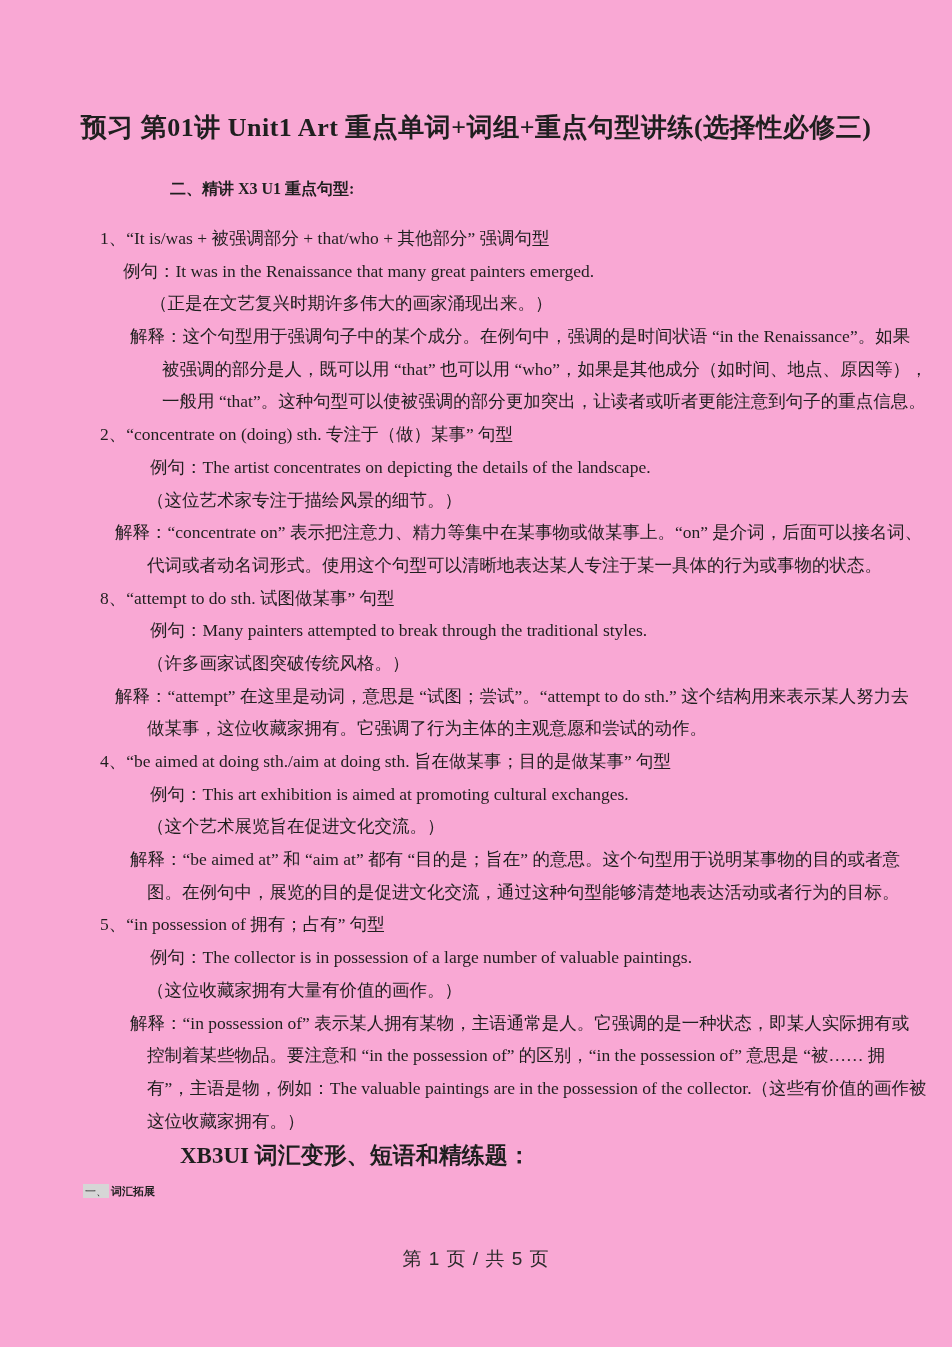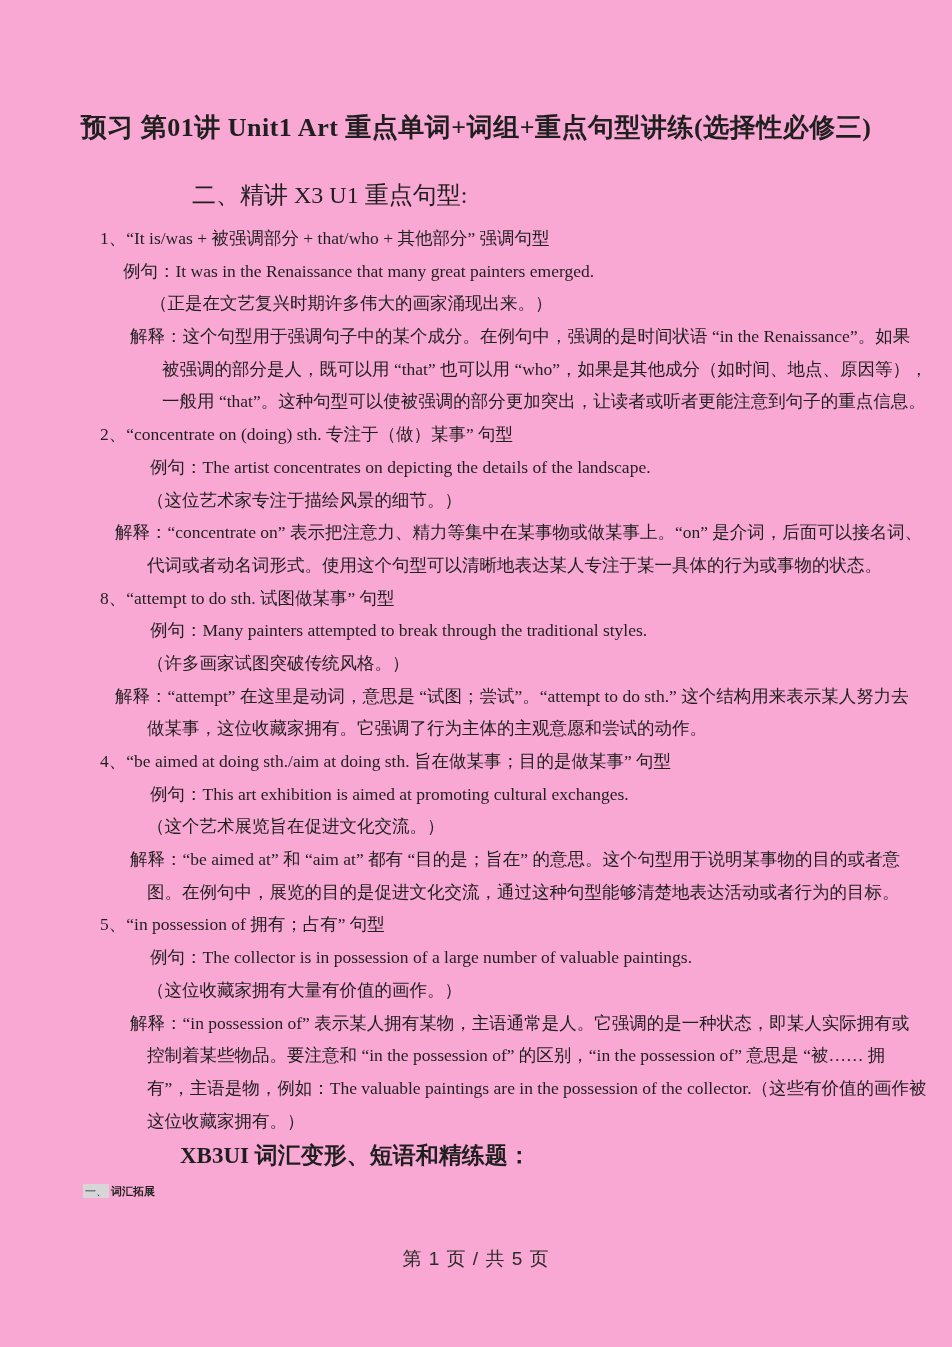--- a/index.html
+++ b/index.html
@@ -23,23 +23,23 @@
     width: 100%;
     text-align: center;
     font-size: 26px;
     font-weight: 700;
     letter-spacing: 0.5px;
     white-space: nowrap;
   }
   .section-heading {
     position: absolute;
     top: 179px;
-    left: 192px;
-    font-size: 24px;
-    font-weight: 400;
+    left: 170px;
+    font-size: 16px;
+    font-weight: 700;
     white-space: nowrap;
   }
   .doc-body {
     position: absolute;
     top: 222px;
     left: 0;
     width: 952px;
     margin-left: 25px;
   }
   .line {

